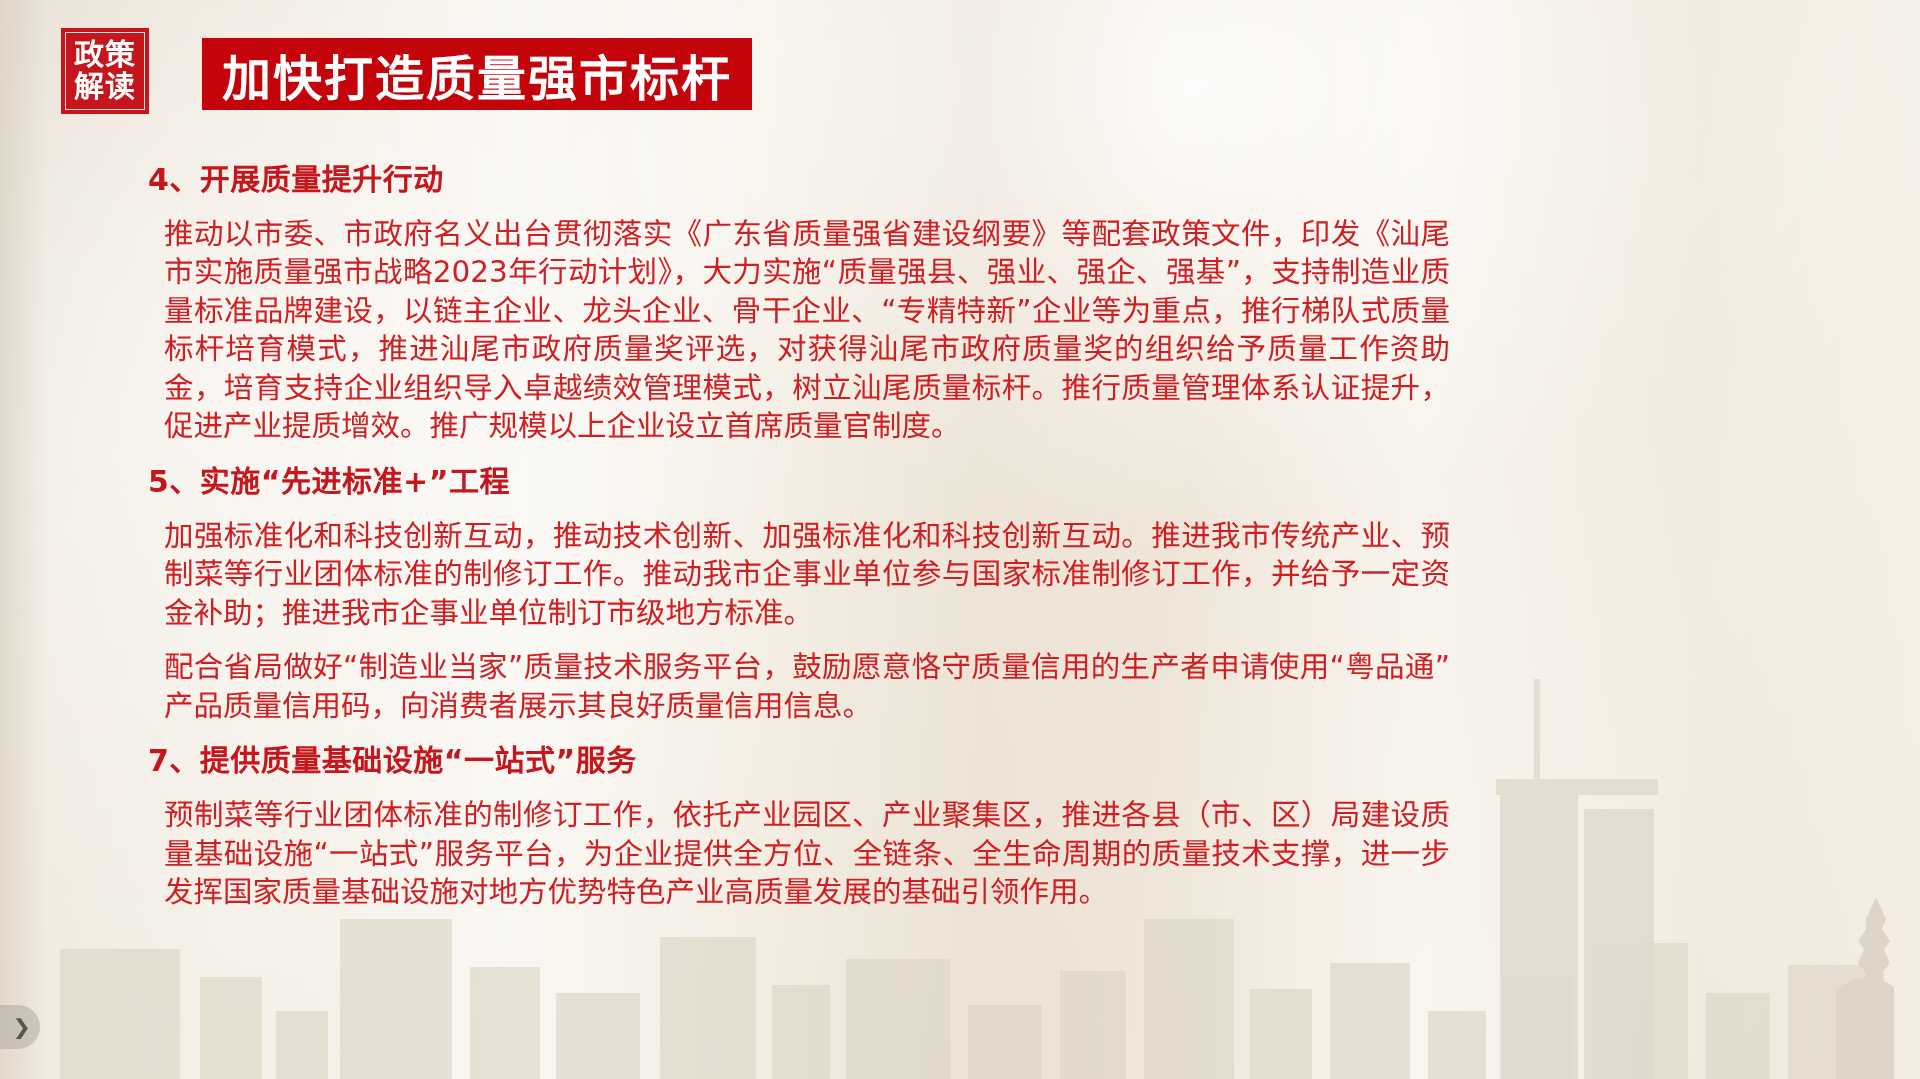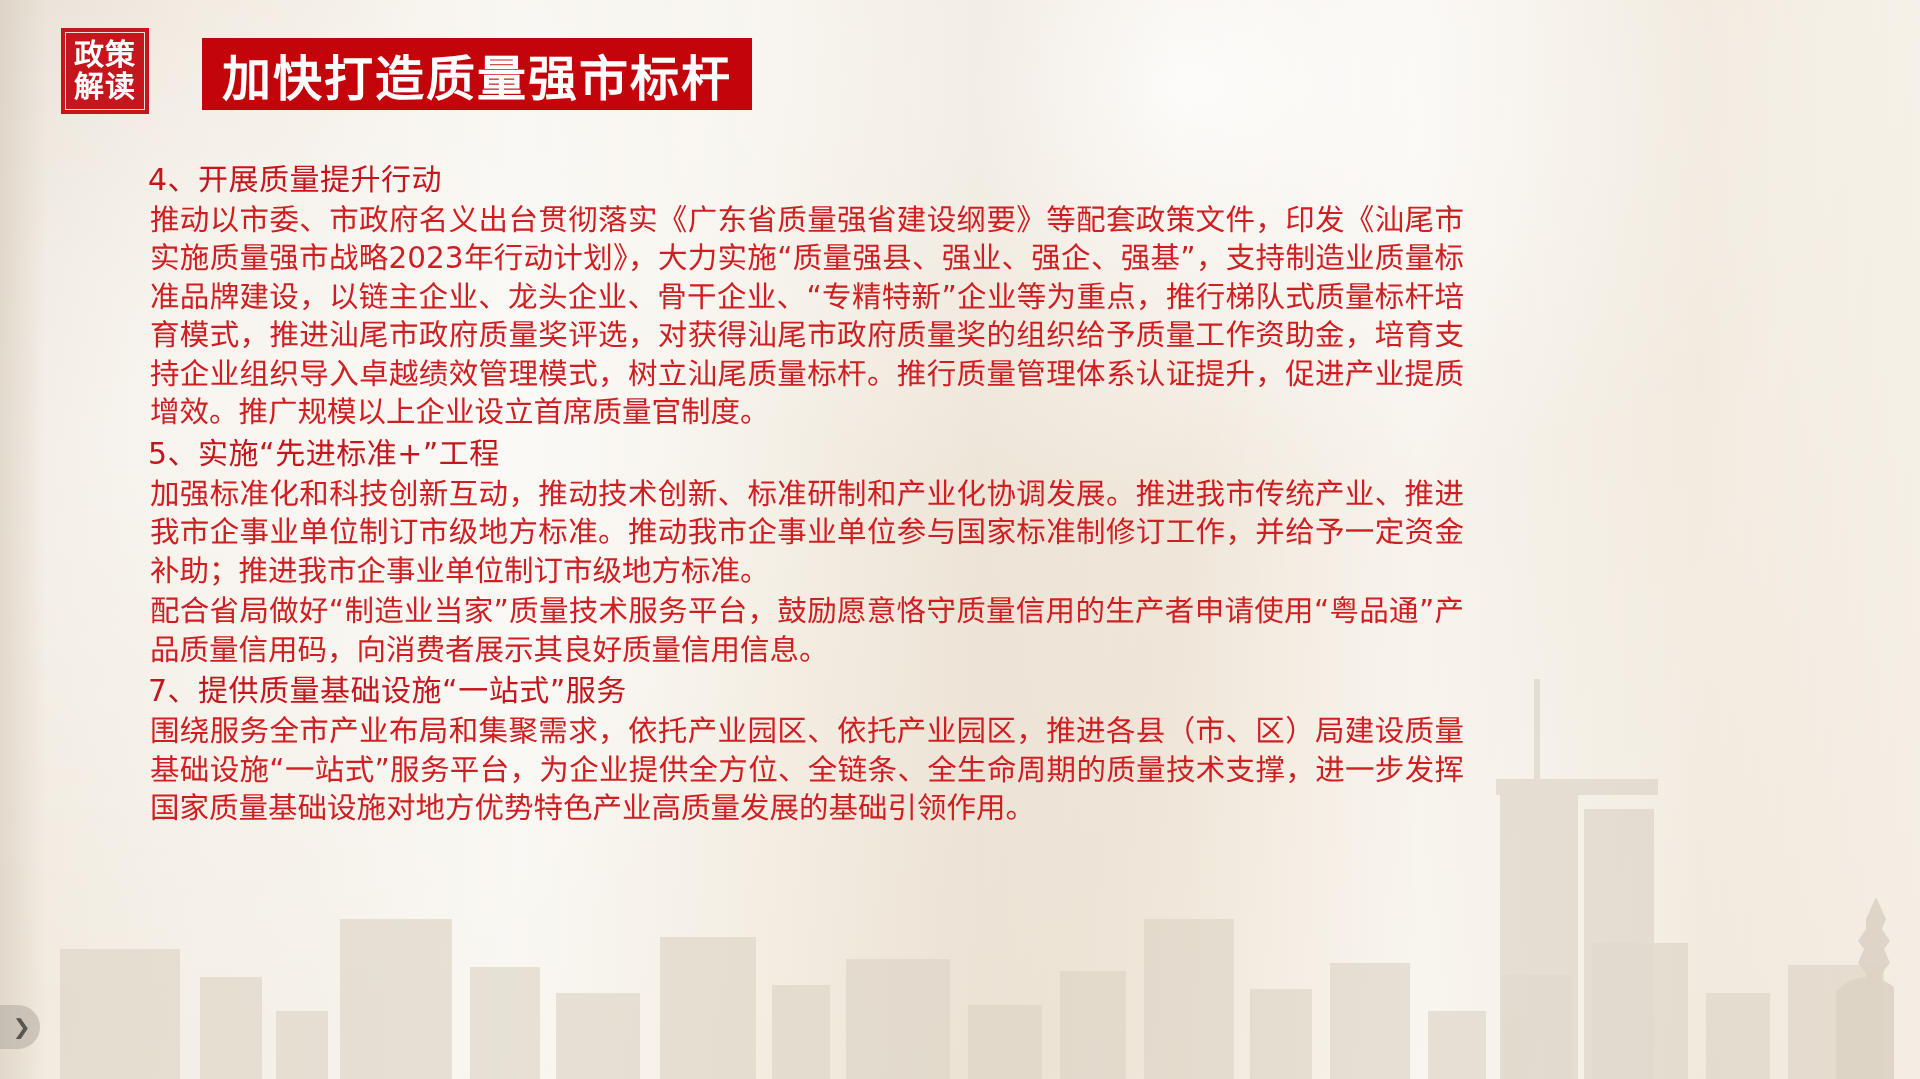--- a/index.html
+++ b/index.html
@@ -131,34 +131,34 @@
   .content {
     position: absolute;
     left: 148px;
     top: 160px;
     width: 1318px;
     color: #c4161c;
   }
 
   .sec-heading {
     font-size: 30px;
-    font-weight: 400;
+    font-weight: 700;
     line-height: 1.30;
     letter-spacing: 0.5px;
     margin: 0;
     color: #c4161c;
     white-space: nowrap;
   }
 
   .sec-body {
     font-size: 29.5px;
     font-weight: 400;
     line-height: 1.305;
     letter-spacing: 0px;
-    margin: 2px;
+    margin: 16px;
     color: #cf1f22;
     text-align: justify;
     text-justify: inter-character;
     text-align-last: left;
   }
 
   .sec-block { margin-bottom: 0px; }
 
   
   .nav-tab {
@@ -244,30 +244,30 @@
 
   <div class="content">
 
     <div class="sec-block">
       <p class="sec-heading">4、开展质量提升行动</p>
       <p class="sec-body">推动以市委、市政府名义出台贯彻落实《广东省质量强省建设纲要》等配套政策文件，印发《汕尾市实施质量强市战略2023年行动计划》，大力实施“质量强县、强业、强企、强基”，支持制造业质量标准品牌建设，以链主企业、龙头企业、骨干企业、“专精特新”企业等为重点，推行梯队式质量标杆培育模式，推进汕尾市政府质量奖评选，对获得汕尾市政府质量奖的组织给予质量工作资助金，培育支持企业组织导入卓越绩效管理模式，树立汕尾质量标杆。推行质量管理体系认证提升，促进产业提质增效。推广规模以上企业设立首席质量官制度。</p>
     </div>
 
     <div class="sec-block">
       <p class="sec-heading">5、实施“先进标准+”工程</p>
-      <p class="sec-body">加强标准化和科技创新互动，推动技术创新、标准研制和产业化协调发展。推进我市传统产业、推进我市企事业单位制订市级地方标准。推动我市企事业单位参与国家标准制修订工作，并给予一定资金补助；推进我市企事业单位制订市级地方标准。</p>
+      <p class="sec-body">加强标准化和科技创新互动，推动技术创新、加强标准化和科技创新互动。推进我市传统产业、预制菜等行业团体标准的制修订工作。推动我市企事业单位参与国家标准制修订工作，并给予一定资金补助；推进我市企事业单位制订市级地方标准。</p>
     </div>
 
     <div class="sec-block">
       <p class="sec-body">配合省局做好“制造业当家”质量技术服务平台，鼓励愿意恪守质量信用的生产者申请使用“粤品通”产品质量信用码，向消费者展示其良好质量信用信息。</p>
     </div>
 
     <div class="sec-block">
       <p class="sec-heading">7、提供质量基础设施“一站式”服务</p>
-      <p class="sec-body">围绕服务全市产业布局和集聚需求，依托产业园区、依托产业园区，推进各县（市、区）局建设质量基础设施“一站式”服务平台，为企业提供全方位、全链条、全生命周期的质量技术支撑，进一步发挥国家质量基础设施对地方优势特色产业高质量发展的基础引领作用。</p>
+      <p class="sec-body">预制菜等行业团体标准的制修订工作，依托产业园区、产业聚集区，推进各县（市、区）局建设质量基础设施“一站式”服务平台，为企业提供全方位、全链条、全生命周期的质量技术支撑，进一步发挥国家质量基础设施对地方优势特色产业高质量发展的基础引领作用。</p>
     </div>
 
   </div>
 
   <div class="nav-tab">
     <span class="chev">❯</span>
   </div>
 
 </div>
 

